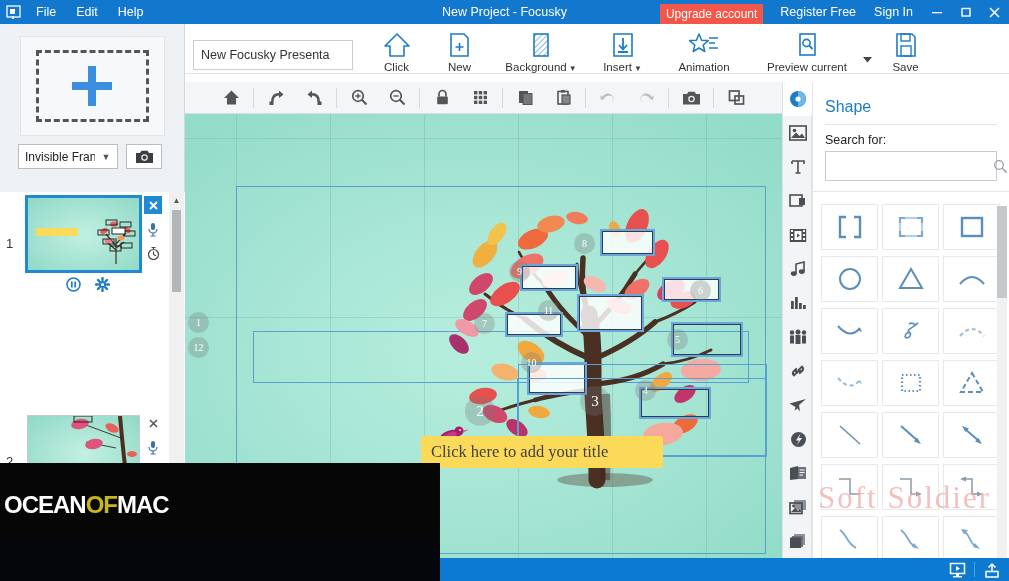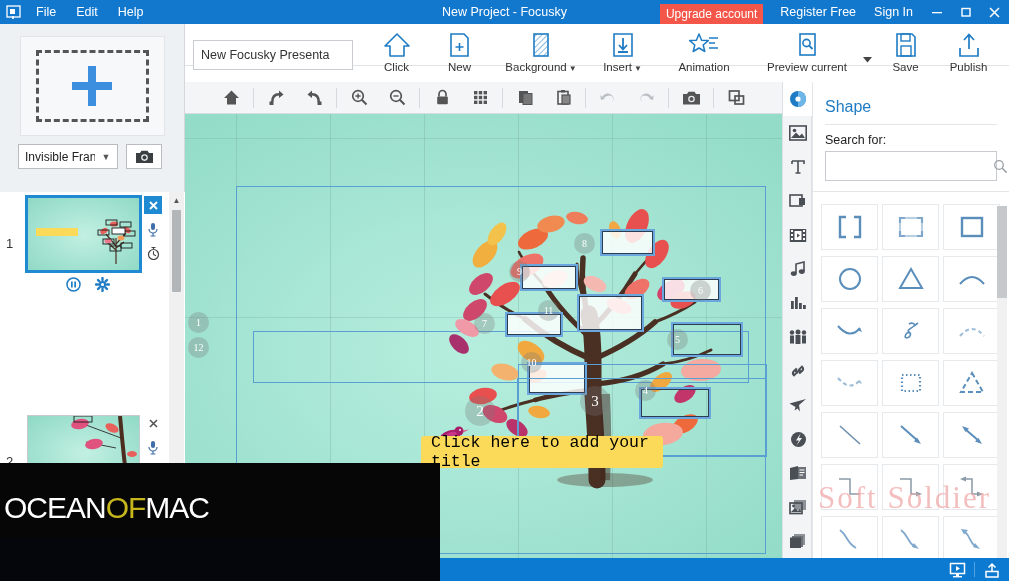--- a/index.html
+++ b/index.html
@@ -32,21 +32,21 @@
   #title-right{ margin-left:auto; display:flex; align-items:flex-end; height:24px; z-index:3; }
   #upgrade-account{
     background:#f4564a; color:#ffffff; font-size:12px; padding:2px 6px;
     margin-right:8px; line-height:16px; cursor:pointer;
   }
   .title-link{ font-size:12.5px; color:#fff; padding:0 9px; cursor:pointer; line-height:24px; }
   .wbtn{ width:29px; height:24px; display:flex; align-items:center; justify-content:center; cursor:pointer; }
 
   
   #ribbon{
-    position:absolute; left:185px; top:24px; width:824px; height:42px;
+    position:absolute; left:185px; top:24px; width:824px; height:50px;
     background:#ffffff; border-bottom:1px solid #dfe3e6;
     display:flex; align-items:flex-start;
   }
   #proj-name{
     width:160px; height:30px; margin:16px 12px 0 8px;
     border:1px solid #c9ccd1; background:#fff; color:#333;
     font-size:12.5px; padding:0 7px; font-family:"Liberation Sans",sans-serif;
   }
   .rb{
     width:63px; height:58px; display:flex; flex-direction:column; align-items:center;
@@ -170,21 +170,21 @@
     display:flex; align-items:center; justify-content:center;
     font-family:"Liberation Serif", serif;
   }
   .marker.big{ width:30px; height:30px; font-size:15px; }
 
   #title-banner{
     position:absolute; left:236px; top:322px; width:242px; height:32px;
     background:#fbda5a; border-radius:3px;
     display:flex; align-items:center; padding-left:10px;
   }
-  #title-banner .t{ color:#000000; font-size:16.5px; font-family:Liberation Mono, monospace; }
+  #title-banner .t{ color:#404040; font-size:16.5px; font-family:Liberation Serif, serif; }
 
   
   #vstrip{
     position:absolute; left:782px; top:82px; width:30px; height:485px;
     background:#f2f4f6; border-left:1px solid #dde1e5; border-right:1px solid #dde1e5;
   }
   .vs{
     width:30px; height:34px; display:flex; align-items:center; justify-content:center;
     cursor:pointer;
   }
@@ -236,21 +236,21 @@
   #soft-soldier{
     position:absolute; left:818px; top:480px; font-size:31px;
     font-family:"Liberation Serif", serif; color:#f0a9a9; opacity:.75;
     letter-spacing:2px; pointer-events:none; white-space:nowrap; z-index:30;
   }
   #overlay{
     position:absolute; left:0; top:463px; width:440px; height:118px;
     background:#060606; z-index:60; overflow:hidden;
   }
   #ov-line1{
-    position:absolute; left:4px; top:28px; font-size:30px; font-weight:normal;
+    position:absolute; left:4px; top:28px; font-size:24px; font-weight:bold;
     letter-spacing:-1px; white-space:nowrap; font-family:"Liberation Sans",sans-serif;
   }
   #ov-line1 .w{ color:#ffffff; }
   #ov-line1 .y{ color:#c8b71c; }
   #ov-line2{
     position:absolute; right:16px; top:75px; font-size:36px; font-weight:bold;
     color:#c8b71c; font-family:"Liberation Sans",sans-serif;
   }
   #overlay-bottom{
     position:absolute; left:0; top:538px; width:440px; height:43px;
@@ -378,29 +378,20 @@
     <div class="ico">
       <svg width="26" height="28" viewBox="0 0 26 28">
         <path d="M4 3 H19 L22 6 V25 H4 Z" fill="none" stroke="#1f7cc4" stroke-width="1.6"></path>
         <rect x="8" y="3" width="9" height="7" fill="none" stroke="#1f7cc4" stroke-width="1.4"></rect>
         <rect x="8" y="15" width="10" height="10" fill="none" stroke="#1f7cc4" stroke-width="1.4"></rect>
       </svg>
     </div>
     <div class="lbl">Save</div>
   </div>
 
-  <div class="rb">
-    <div class="ico">
-      <svg width="26" height="28" viewBox="0 0 26 28">
-        <path d="M13 3 L13 18 M8 9 L13 3.5 L18 9" fill="none" stroke="#1f7cc4" stroke-width="1.7"></path>
-        <path d="M4 17 V25 H22 V17" fill="none" stroke="#1f7cc4" stroke-width="1.7"></path>
-      </svg>
-    </div>
-    <div class="lbl">Publish</div>
-  </div>
 </div>
 
 <div id="leftpanel">
 
   <div id="newslide-box">
     <div id="newslide-dash">
       <div class="plus-shape"></div>
     </div>
   </div>
 

